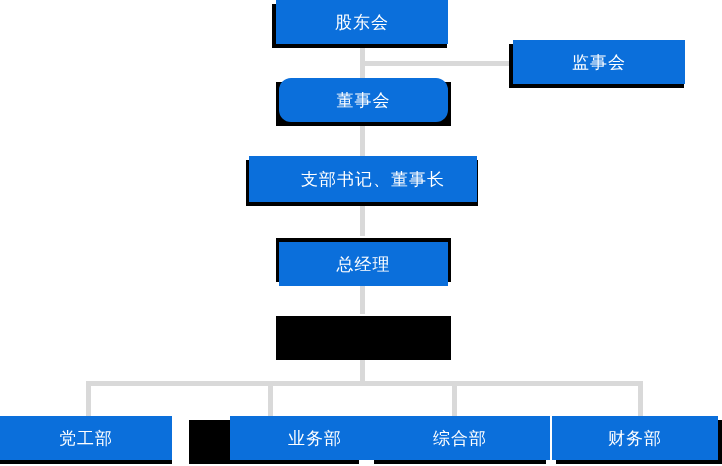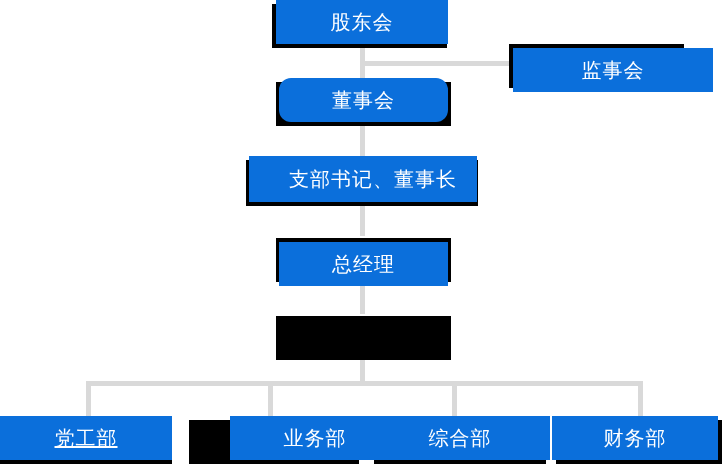--- a/index.html
+++ b/index.html
@@ -17,21 +17,21 @@
     background: #ffffff;
     overflow: hidden;
   }
   .node {
     position: absolute;
     background: #0b6fdb;
     color: #ffffff;
     display: flex;
     align-items: center;
     justify-content: center;
-    font-size: 20px;
+    font-size: 17px;
     letter-spacing: 1px;
     box-sizing: border-box;
     z-index: 3;
   }
   .node .label {
     display: block;
     line-height: 1;
     white-space: nowrap;
   }
   
@@ -79,38 +79,38 @@
   <div class="shadow" style="left:276px; top:316px; width:175px; height:44px;"></div>
   <div class="shadow" style="left:-4px;  top:420px; width:176px; height:44px;"></div>
   <div class="shadow" style="left:189px; top:420px; width:170px; height:44px;"></div>
   <div class="shadow" style="left:374px; top:420px; width:172px; height:44px;"></div>
   <div class="shadow" style="left:556px; top:420px; width:170px; height:44px;"></div>
 
   <div class="node" style="left:276px; top:0px; width:172px; height:44px;">
     <span class="label">股东会</span>
   </div>
 
-  <div class="node" style="left:513px; top:40px; width:200px; height:44px;margin-top:8px;">
+  <div class="node" style="left:513px; top:40px; width:172px; height:44px;">
     <span class="label">监事会</span>
   </div>
 
   <div class="node" style="left:279px; top:78px; width:169px; height:44px;border-radius:12px;">
     <span class="label">董事会</span>
   </div>
 
   <div class="node" style="left:249px; top:156px; width:228px; height:46px;padding-left:20px;">
     <span class="label">支部书记、董事长</span>
   </div>
 
   <div class="node" style="left:279px; top:242px; width:169px; height:44px;">
     <span class="label">总经理</span>
   </div>
 
 
-  <div class="node" style="left:0px; top:416px; width:172px; height:44px;text-decoration:underline;">
+  <div class="node" style="left:0px; top:416px; width:172px; height:44px;">
     <span class="label">党工部</span>
   </div>
 
   <div class="node" style="left:185px; top:416px; width:170px; height:44px;margin-left:45px;">
     <span class="label">业务部</span>
   </div>
 
   <div class="node" style="left:370px; top:416px; width:180px; height:44px;">
     <span class="label">综合部</span>
   </div>

